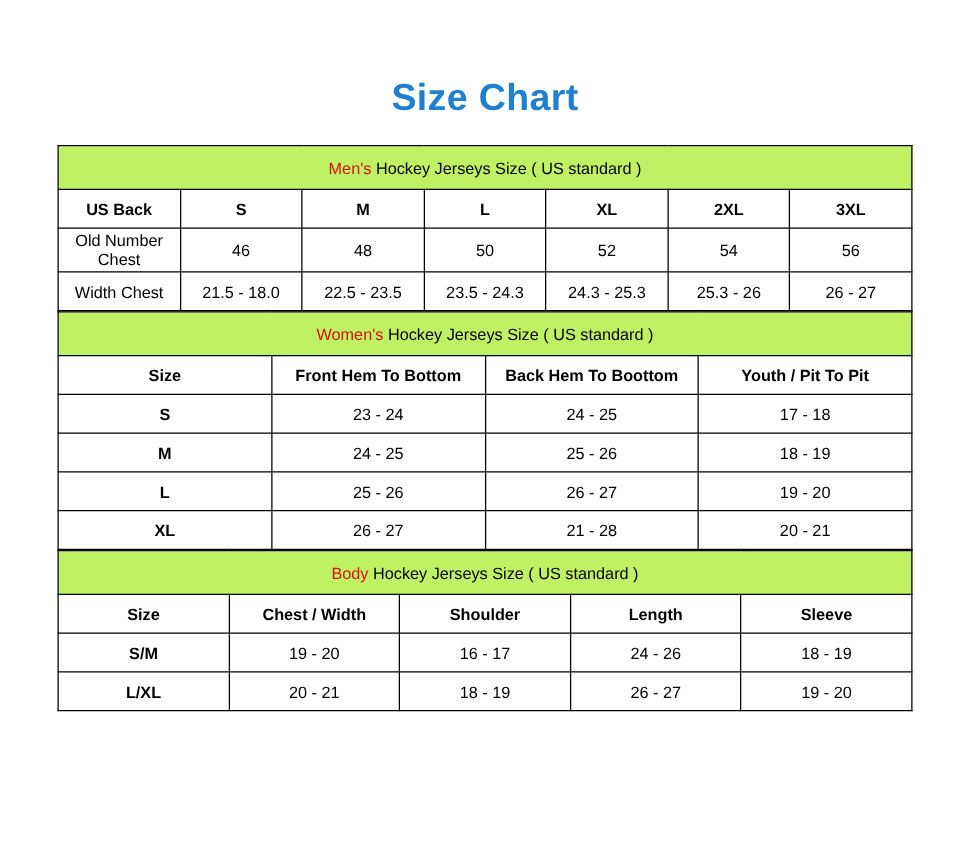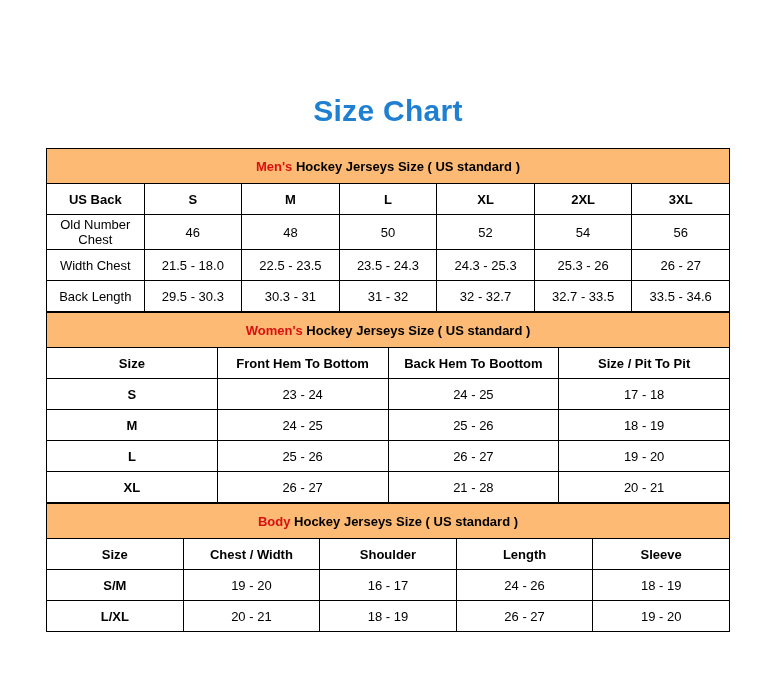--- a/index.html
+++ b/index.html
@@ -17,21 +17,21 @@
     position: relative;
     width: 776px;
     height: 692px;
     box-sizing: border-box;
   }
   .title {
     text-align: center;
     color: #1f7fd0;
     font-size: 30px;
     font-weight: bold;
-    padding-top: 94px;
+    padding-top: 62px;
     padding-bottom: 20px;
     letter-spacing: 0.3px;
   }
   .chart-wrap {
     width: 684px;
     margin: 0 auto;
   }
   table.size-table {
     width: 100%;
     border-collapse: collapse;
@@ -39,23 +39,23 @@
   }
   table.size-table td {
     border: 1px solid #000000;
     text-align: center;
     vertical-align: middle;
     font-size: 13px;
     height: 26px;
     padding: 2px 2px;
   }
   .banner {
-    background: #fdba74;
+    background: #bef264;
     font-size: 15px;
-    font-weight: bold;
+    font-weight: normal;
     height: 30px !important;
   }
   .banner .hl-men { color: #d81010; }
   .banner .hl-women { color: #d81010; }
   .banner .hl-youth { color: #d81010; }
   .hdr {
     font-weight: bold;
   }
   .rowlabel {
     font-weight: normal;
@@ -98,42 +98,33 @@
         </tr>
         <tr>
           <td class="rowlabel">Width Chest</td>
           <td>21.5 - 18.0</td>
           <td>22.5 - 23.5</td>
           <td>23.5 - 24.3</td>
           <td>24.3 - 25.3</td>
           <td>25.3 - 26</td>
           <td>26 - 27</td>
         </tr>
-        <tr>
-          <td class="rowlabel">Back Length</td>
-          <td>29.5 - 30.3</td>
-          <td>30.3 - 31</td>
-          <td>31 - 32</td>
-          <td>32 - 32.7</td>
-          <td>32.7 - 33.5</td>
-          <td>33.5 - 34.6</td>
-        </tr>
       </tbody>
     </table>
 
     <table class="size-table">
       <tbody>
         <tr>
           <td class="banner" colspan="4"><span class="hl-women">Women's</span><span> Hockey Jerseys Size ( US standard )</span></td>
         </tr>
         <tr>
           <td class="hdr" style="width:20.5%">Size</td>
           <td class="hdr" style="width:26.5%">Front Hem To Bottom</td>
           <td class="hdr" style="width:26.5%">Back Hem To Boottom</td>
-          <td class="hdr" style="width:26.5%">Size / Pit To Pit</td>
+          <td class="hdr" style="width:26.5%">Youth / Pit To Pit</td>
         </tr>
         <tr>
           <td class="bold">S</td>
           <td>23 - 24</td>
           <td>24 - 25</td>
           <td>17 - 18</td>
         </tr>
         <tr>
           <td class="bold">M</td>
           <td>24 - 25</td>

